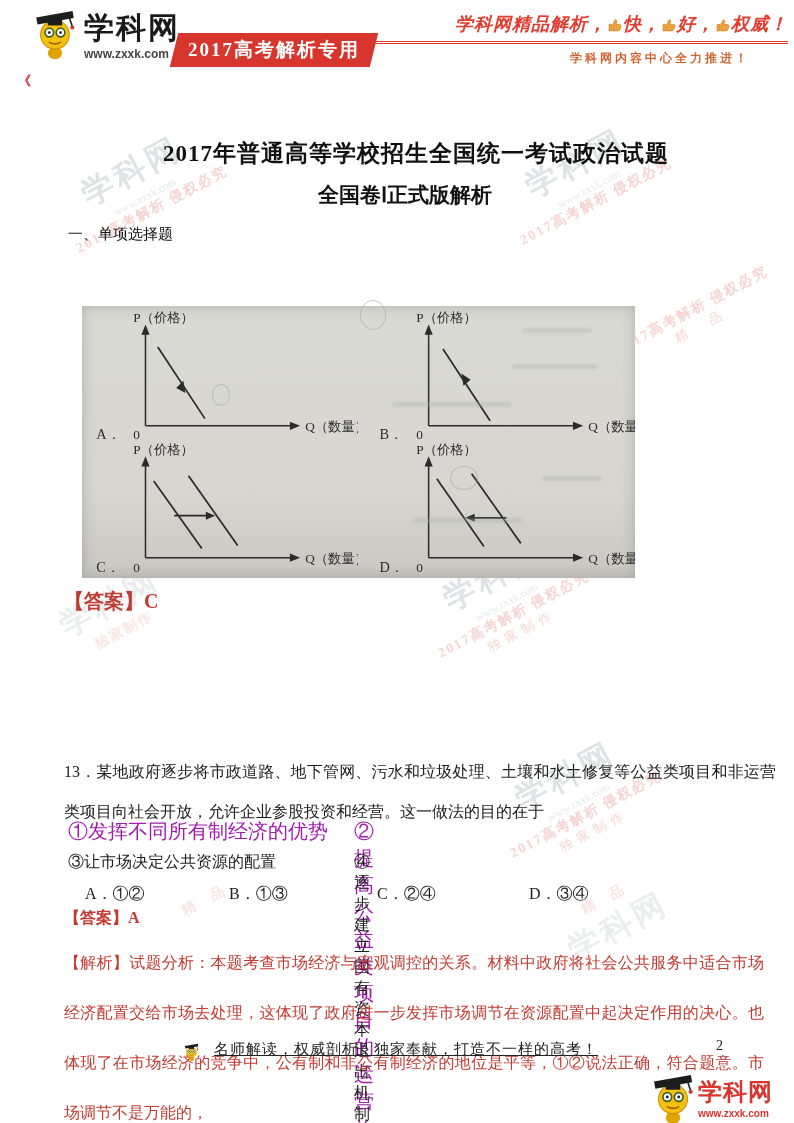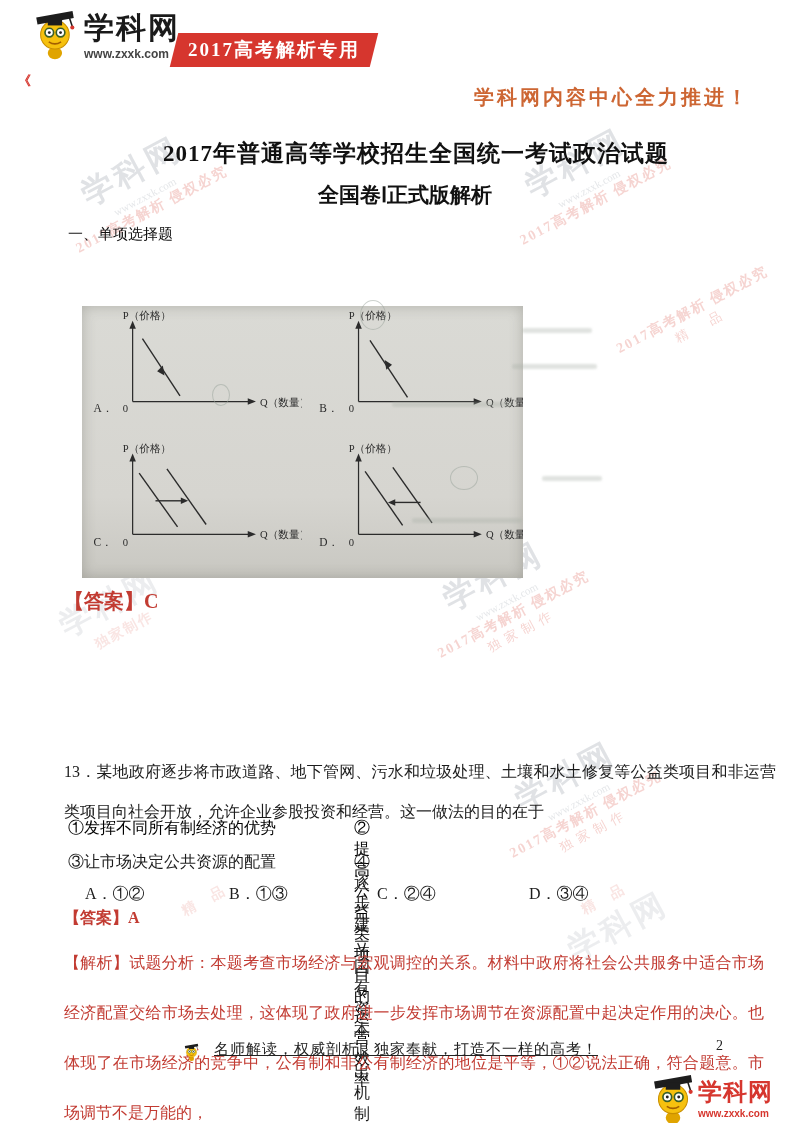--- a/index.html
+++ b/index.html
@@ -7,43 +7,43 @@
   .page { position:relative; width:794px; height:1123px; background:#ffffff; margin:0 auto; overflow:hidden; }
 
   
   .logo-top { position:absolute; left:34px; top:6px; display:flex; align-items:center; gap:6px; }
   .logo-name { font-family:"Liberation Sans",sans-serif; font-weight:bold; font-size:30px; color:#1a1a1a; letter-spacing:2px; }
   .logo-url { font-family:"Liberation Sans",sans-serif; font-weight:bold; font-size:12px; color:#444; margin-top:-2px; }
   .banner { position:absolute; left:174px; top:33px; background:#d6362e; transform:skewX(-14deg); padding:4px 14px; }
   .banner span { display:inline-block; transform:skewX(14deg); color:#fff; font-weight:bold; font-size:19px; letter-spacing:2px; }
   .slogan1 { position:absolute; right:6px; top:12px; width:420px; text-align:right; color:#e23b2f; font-weight:bold; font-size:18px; font-style:italic; letter-spacing:1px; border-bottom:3px double #e23b2f; padding-bottom:5px; }
   .slogan1 svg { vertical-align:-2px; margin:0 1px; }
-  .slogan2 { position:absolute; right:44px; top:50px; color:#cd6633; font-size:20px; font-weight:bold; letter-spacing:3px;margin-top:34px; }
+  .slogan2 { position:absolute; right:44px; top:50px; color:#cd6633; font-size:12px; font-weight:bold; letter-spacing:3px; }
   .corner-mark { position:absolute; left:18px; top:72px; color:#d6362e; font-size:13px; font-weight:bold; }
 
   
   .title1 { position:absolute; left:0; top:138px; width:100%; text-align:center; font-size:23px; font-weight:bold; color:#111; letter-spacing:1px;padding-left:38px; }
   .title2 { position:absolute; left:8px; top:181px; width:100%; text-align:center; font-size:21px; font-weight:bold; color:#111; }
   .section-heading { position:absolute; left:68px; top:218px; font-size:15px; color:#111;margin-top:7px; }
   .stem12 { position:absolute; left:64px; top:244px; width:712px; font-size:16px; line-height:38px; color:#1c1c1c; text-align:justify; }
   .stem13 { position:absolute; left:64px; top:752px; width:712px; font-size:16px; line-height:40px; color:#1c1c1c; text-align:justify; }
   .red { color:#c23b32; }
   .answer12 { position:absolute; left:64px; top:588px; font-size:20px; font-weight:bold; }
   .analysis12 { position:absolute; left:64px; top:620px; width:700px; font-size:16px; line-height:38px; text-align:justify; }
   .answer13 { position:absolute; left:64px; top:908px; font-size:16px; font-weight:bold; }
   .analysis13 { position:absolute; left:64px; top:938px; width:700px; font-size:16px; line-height:50px; text-align:justify; }
-  .opt-row1 { position:absolute; left:68px; top:818px; font-size:16px; color:#000000; }
+  .opt-row1 { position:absolute; left:68px; top:818px; font-size:20px; color:#a21caf; }
   .opt-row2 { position:absolute; left:68px; top:852px; font-size:16px; color:#1c1c1c; }
   .opt-col2 { position:absolute; left:286px; }
   .choices { position:absolute; left:68px; top:884px; width:660px; font-size:16px; color:#1c1c1c; }
   .choices span { position:absolute;margin-left:17px; }
   .choice-a{left:0;} .choice-b{left:144px;} .choice-c{left:292px;} .choice-d{left:444px;}
 
   
-  .scan { position:absolute; left:82px; top:306px; width:441px; height:272px;
+  .scan { position:absolute; left:82px; top:306px; width:553px; height:272px;
           background:linear-gradient(180deg,#dadad5 0%, #d6d5d0 70%, #c8c7c1 100%);
           box-shadow:inset 0 0 14px rgba(80,80,70,.30); display:grid;
           grid-template-columns:1fr 1fr; grid-template-rows:1fr 1fr;text-align:center; }
   .scan svg { display:block; }
   .scan text { font-size:13px; fill:#2b2b2b; font-family:"Liberation Serif",serif; }
   .scan .letter { font-size:14px; }
   .pen-mark { position:absolute; border:1.5px solid #9aa39b; border-radius:50%; opacity:.5; }
   .bleed-line { position:absolute; background:#a9b0a7; opacity:.35; filter:blur(1px); height:5px; border-radius:2px; }
 
   
@@ -131,20 +131,29 @@
         <use href="#mascot" xlink:href="#mascot" transform="scale(0.95)"></use>
       </svg>
     <div>
       <div class="logo-name">学科网</div>
       <div class="logo-url">www.zxxk.com</div>
     </div>
   </div>
   <div class="banner">
     <span>2017高考解析专用</span>
   </div>
+  <div class="slogan1">
+    <span>学科网精品解析，</span><svg width="14" height="14" viewBox="0 0 13 13">
+        <use href="#thumb" xlink:href="#thumb"></use>
+      </svg><span>快，</span><svg width="14" height="14" viewBox="0 0 13 13">
+        <use href="#thumb" xlink:href="#thumb"></use>
+      </svg><span>好，</span><svg width="14" height="14" viewBox="0 0 13 13">
+        <use href="#thumb" xlink:href="#thumb"></use>
+      </svg><span>权威！</span>
+  </div>
   <div class="slogan2">学科网内容中心全力推进！</div>
   <div class="corner-mark">《</div>
 
   <div class="title1">2017年普通高等学校招生全国统一考试政治试题</div>
   <div class="title2">全国卷Ⅰ正式版解析</div>
   <div class="section-heading">一、单项选择题</div>
 
 
   <div class="scan">
 

